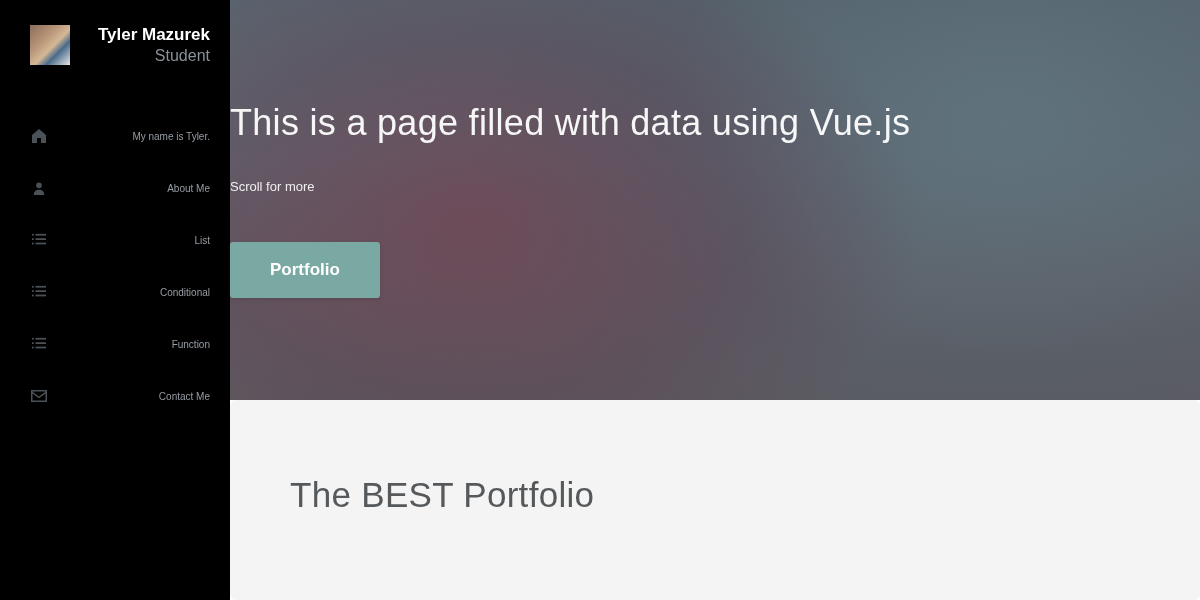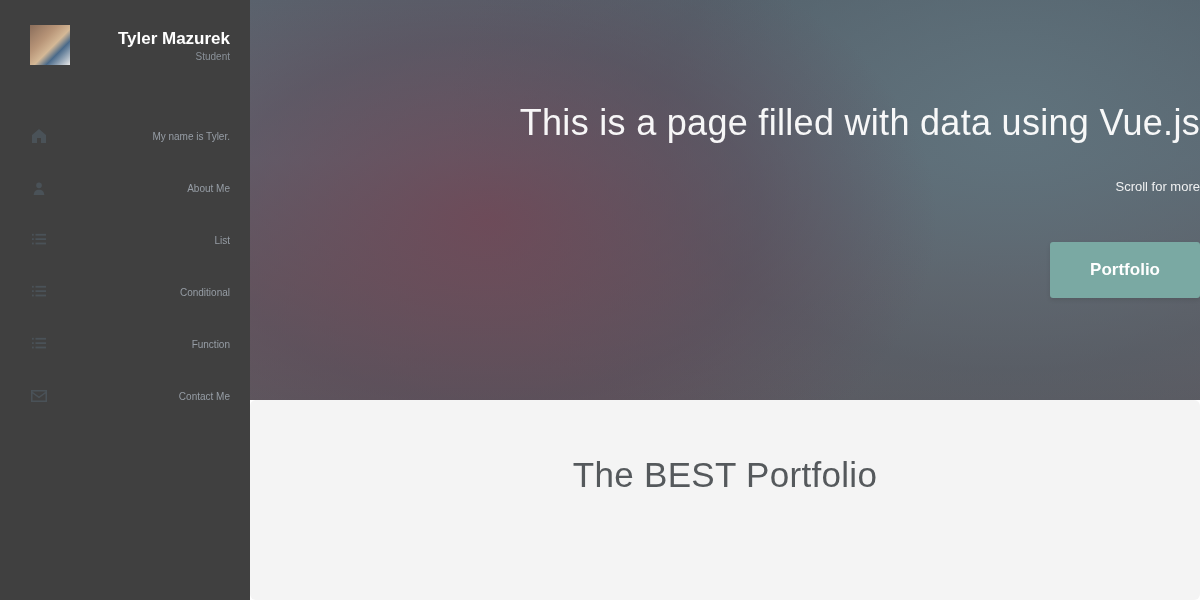--- a/index.html
+++ b/index.html
@@ -4,22 +4,22 @@
   <style>
     * { margin: 0; padding: 0; box-sizing: border-box; }
     body {
       font-family: -apple-system, BlinkMacSystemFont, "Segoe UI", "Helvetica Neue", sans-serif;
       width: 1200px;
       height: 600px;
       overflow: hidden;
       display: flex;
     }
     .sidebar {
-      width: 250px;
-      background: #404040;
+      width: 230px;
+      background: #000000;
       color: #fff;
       flex-shrink: 0;
       display: flex;
       flex-direction: column;
     }
     .profile {
       display: flex;
       align-items: center;
       padding: 25px 20px 15px 30px;
     }
@@ -32,21 +32,21 @@
     .profile-text {
       margin-left: auto;
       text-align: right;
     }
     .profile-name {
       font-size: 17px;
       font-weight: 700;
       color: #fff;
     }
     .profile-role {
-      font-size: 10px;
+      font-size: 16px;
       color: #8a9199;
       margin-top: 2px;
     }
     .nav {
       margin-top: 30px;
     }
     .nav-item {
       display: flex;
       align-items: center;
       padding: 17px 20px 17px 30px;
@@ -74,21 +74,21 @@
       overflow: hidden;
     }
     .hero {
       height: 400px;
       background:
         radial-gradient(ellipse 600px 400px at 25% 55%, rgba(110, 70, 85, 0.85) 0%, rgba(90, 70, 85, 0.5) 45%, transparent 75%),
         radial-gradient(ellipse 700px 500px at 80% 30%, rgba(95, 115, 125, 0.9) 0%, rgba(80, 95, 105, 0.5) 50%, transparent 80%),
         linear-gradient(180deg, #5a6670 0%, #68707a 40%, #6a6268 70%, #5f5a60 100%);
       display: flex;
       flex-direction: column;
-      align-items: flex-end;
+      align-items: flex-start;
       justify-content: center;
       color: #fff;
       text-align: center;
     }
     .hero-title {
       font-size: 36px;
       font-weight: 300;
       color: rgba(255,255,255,0.95);
       letter-spacing: 0.3px;
     }
@@ -105,22 +105,22 @@
       border: none;
       padding: 18px 40px;
       font-size: 17px;
       font-weight: 700;
       border-radius: 3px;
       cursor: pointer;
       box-shadow: 0 2px 4px rgba(0,0,0,0.1);
     }
     .content {
       background: #f4f4f4;
-      padding: 55px 60px 0;
-      text-align: center;
+      padding: 75px 60px 0;
+      text-align: left;
       height: 200px;
       border-radius: 6px;
     }
     .content-title {
       font-size: 35px;
       font-weight: 300;
       color: #55595c;
       letter-spacing: 0.3px;
     }
     .content-body {

